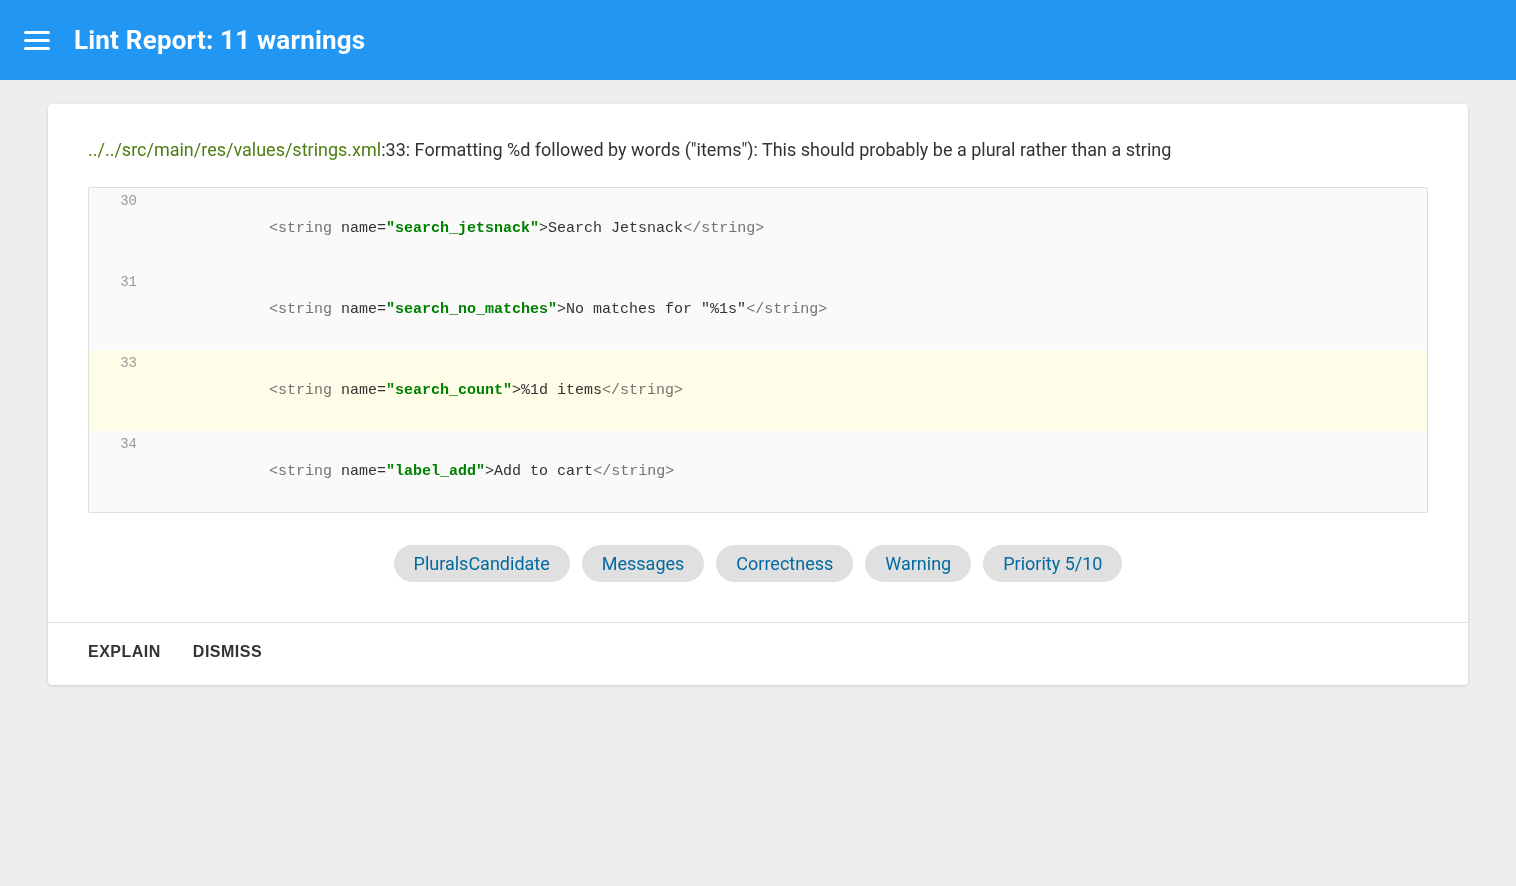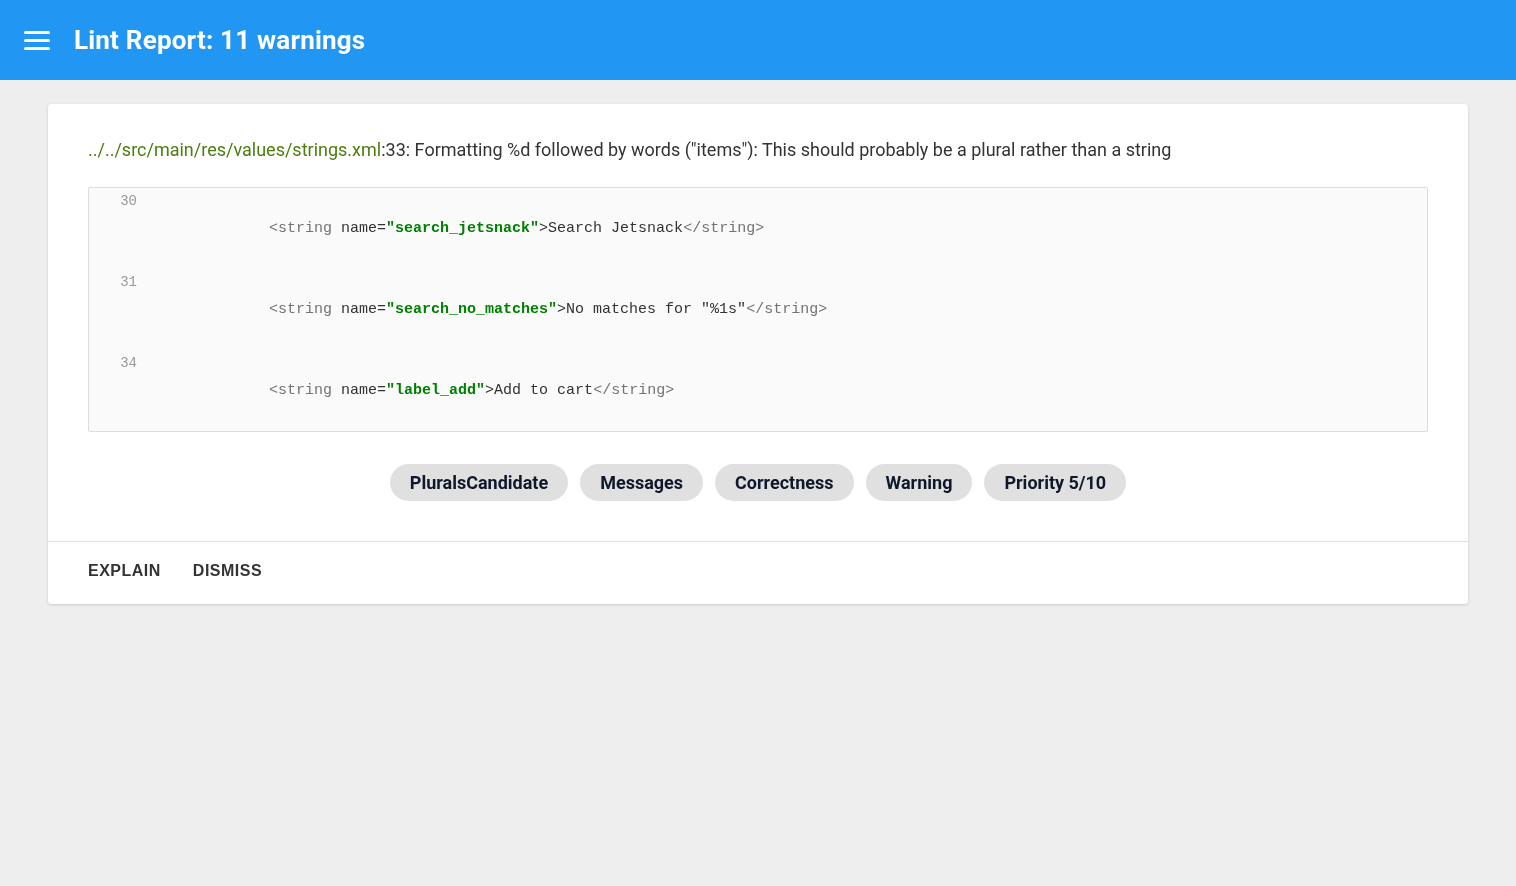--- a/index.html
+++ b/index.html
@@ -120,22 +120,22 @@
       flex-wrap: wrap;
       gap: 12px;
       justify-content: center;
       padding: 8px 0 16px 0;
     }
     .tag-chip {
       background: #e0e0e0;
       border-radius: 20px;
       padding: 8px 20px;
       font-size: 18px;
-      color: #0f172a;
-      font-weight: 700;
+      color: #0369a1;
+      font-weight: 400;
     }
 
     
     .divider {
       border: none;
       border-top: 1px solid #e0e0e0;
     }
 
     
     .card-footer {
@@ -186,20 +186,26 @@
         </div>
 
         <div class="code-line">
           <span class="line-num">31</span>
           <span class="code-text">
             <span class="kw-blue">&lt;string </span><span>name=</span><span class="kw-green">"search_no_matches"</span><span>&gt;No matches for "%1s"</span><span class="kw-blue">&lt;/string&gt;</span>
           </span>
         </div>
 
 
+        <div class="code-line highlighted">
+          <span class="line-num">33</span>
+          <span class="code-text">
+            <span class="kw-blue">&lt;string </span><span>name=</span><span class="kw-green">"search_count"</span><span>&gt;%1d items</span><span class="kw-blue">&lt;/string&gt;</span>
+          </span>
+        </div>
 
         <div class="code-line">
           <span class="line-num">34</span>
           <span class="code-text">
             <span class="kw-blue">&lt;string </span><span>name=</span><span class="kw-green">"label_add"</span><span>&gt;Add to cart</span><span class="kw-blue">&lt;/string&gt;</span>
           </span>
         </div>
 
 
       </div>

